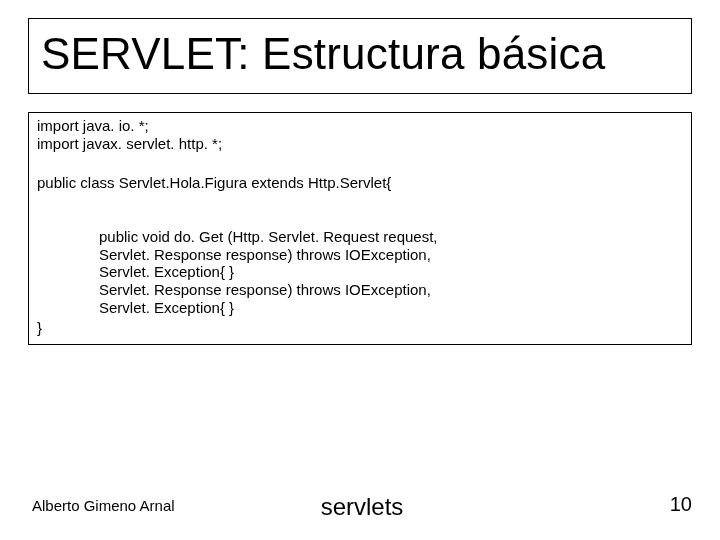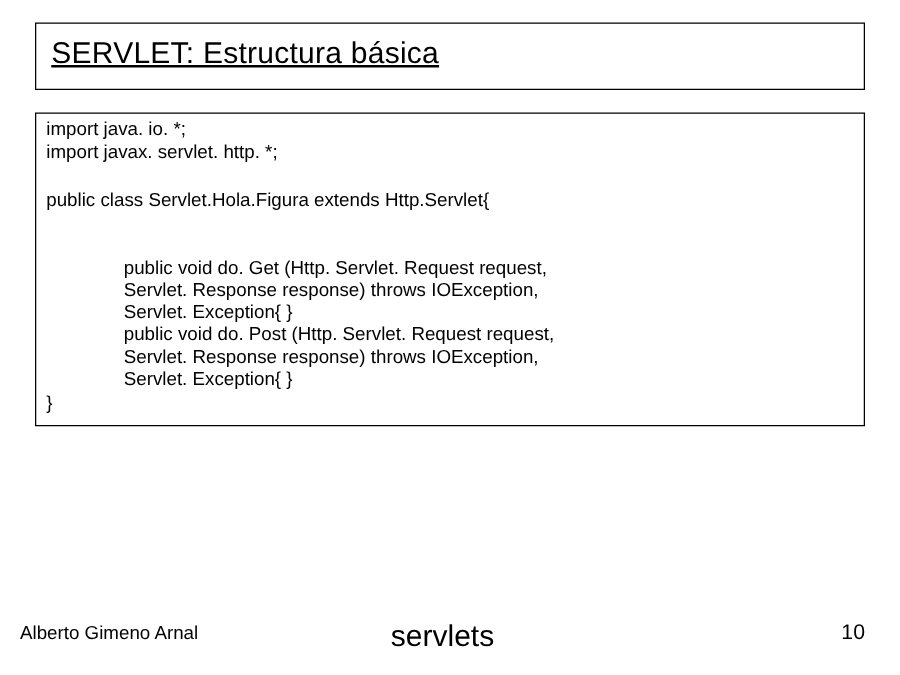--- a/index.html
+++ b/index.html
@@ -11,71 +11,69 @@
     color: #000;
     position: relative;
     padding: 18px 28px 0 28px;
   }
   .title-box {
     border: 1.5px solid #000;
     padding: 10px 12px 14px 12px;
     margin-bottom: 18px;
   }
   .title {
-    font-size: 24px;
+    font-size: 44px;
     font-weight: 400;
     letter-spacing: 0.2px;
-    text-decoration: underline;
   }
   .code-box {
     border: 1px solid #000;
     padding: 4px 8px 8px 8px;
     font-size: 15px;
     line-height: 1.18;
   }
   .imports { margin-bottom: 22px; }
   .classdecl { margin-bottom: 36px; }
   .methods { padding-left: 62px; margin-bottom: 2px; }
   .closebrace { margin-top: 2px; }
   .footer {
     position: absolute;
     bottom: 24px;
-    left: 16px;
+    left: 32px;
     right: 28px;
     display: flex;
     justify-content: space-between;
     align-items: baseline;
     font-size: 15px;
   }
   .footer .center {
     position: absolute;
     left: 50%;
     transform: translateX(-50%);
     font-size: 24px;
   }
-  .footer .right { font-size: 17px; }
+  .footer .right { font-size: 20px; }
 </style>
 </head>
 <body>
 
 <div class="title-box">
   <div class="title">SERVLET: Estructura básica</div>
 </div>
 
 <div class="code-box">
   <div class="imports">
     <div>import java. io. *;</div>
     <div>import javax. servlet. http. *;</div>
   </div>
   <div class="classdecl">public class Servlet.Hola.Figura extends Http.Servlet{</div>
   <div class="methods">
     <div>public void do. Get (Http. Servlet. Request request,</div>
     <div>Servlet. Response response) throws IOException,</div>
     <div>Servlet. Exception{        }</div>
-    <div>public void do. Post (Http. Servlet. Request request,</div>
     <div>Servlet. Response response) throws IOException,</div>
     <div>Servlet. Exception{        }</div>
   </div>
   <div class="closebrace">}</div>
 </div>
 
 <div class="footer">
   <span>Alberto Gimeno Arnal</span>
   <span class="center">servlets</span>
   <span class="right">10</span>

